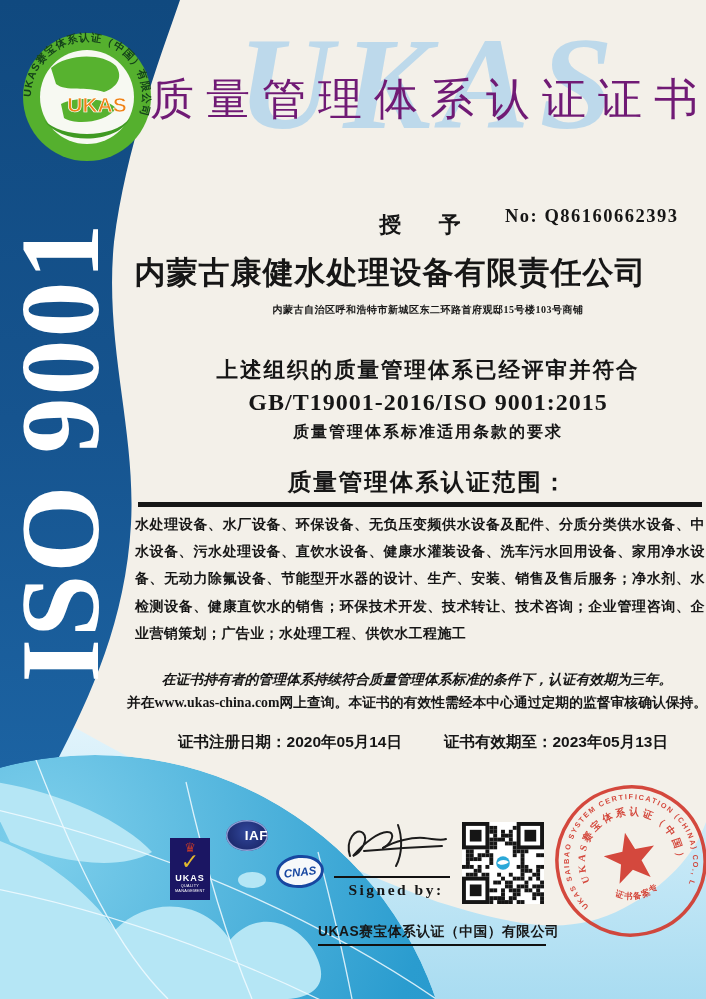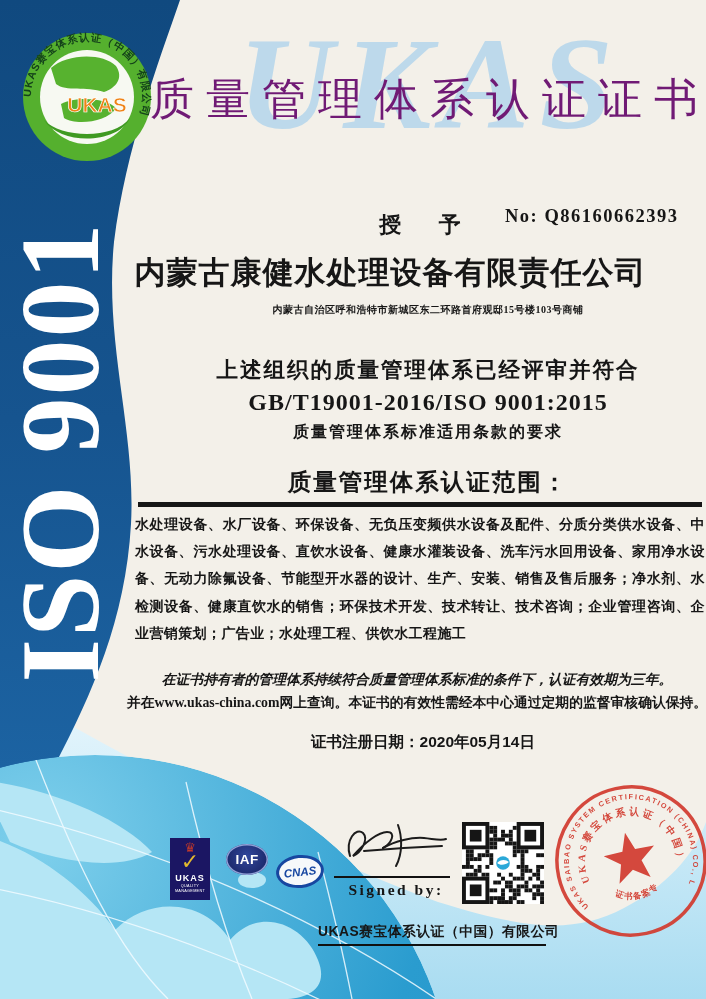--- a/index.html
+++ b/index.html
@@ -56,24 +56,24 @@
   .ukas-badge{
     left:170px;top:838px;width:40px;height:62px;background:#1b1663;
     display:flex;flex-direction:column;align-items:center;justify-content:flex-start;
     font-family:"Liberation Sans","DejaVu Sans",sans-serif;color:#fff;
   }
   .ukas-badge .crown{font-size:13px;line-height:13px;color:#c0392b;margin-top:3px;}
   .ukas-badge .check{font-size:22px;line-height:20px;color:#e3b92e;font-weight:700;margin-top:-2px;}
   .ukas-badge .ukas-txt{font-size:9px;font-weight:700;letter-spacing:1px;margin-top:1px;}
   .ukas-badge .ukas-cap{font-size:3.8px;letter-spacing:0.3px;margin-top:1px;text-align:center;line-height:4.5px;}
   .iaf-badge{
-    left:226px;top:844px;width:42px;height:31px;border-radius:50%;
+    left:226px;top:820px;width:42px;height:31px;border-radius:50%;
     background:radial-gradient(circle at 50% 40%, #31479c 0%, #1d2a6e 70%);
     box-shadow:inset 0 0 0 1.5px #8fa0d6;
-    display:flex;align-items:center;justify-content:center;
+    display:flex;align-items:center;justify-content:flex-end;
     color:#fff;font-weight:800;font-size:13.5px;letter-spacing:0.5px;
     font-family:"Liberation Sans","DejaVu Sans",sans-serif;
   }
   .cnas-badge{
     left:276px;top:855px;width:48px;height:33px;border-radius:50%;
     background:#f6f8fa;border:3px solid #1746a0;box-sizing:border-box;
     display:flex;align-items:center;justify-content:center;
     color:#1746a0;font-weight:800;font-style:italic;font-size:11.5px;
     font-family:"Liberation Sans","DejaVu Sans",sans-serif;
     transform:rotate(-6deg);
@@ -180,20 +180,23 @@
   <div class="abs content center scope-heading">质量管理体系认证范围：</div>
   <div class="abs content rule"></div>
   <div class="abs content scope">水处理设备、水厂设备、环保设备、无负压变频供水设备及配件、分质分类供水设备、中水设备、污水处理设备、直饮水设备、健康水灌装设备、洗车污水回用设备、家用净水设备、无动力除氟设备、节能型开水器的设计、生产、安装、销售及售后服务；净水剂、水检测设备、健康直饮水的销售；环保技术开发、技术转让、技术咨询；企业管理咨询、企业营销策划；广告业；水处理工程、供饮水工程施工</div>
 
   <div class="abs content center note1">在证书持有者的管理体系持续符合质量管理体系标准的条件下，认证有效期为三年。</div>
   <div class="abs content center note2">并在www.ukas-china.com网上查询。本证书的有效性需经本中心通过定期的监督审核确认保持。</div>
 
   <div class="abs content dates">
     <div>
       <span>证书注册日期：</span><span>2020年05月14日</span>
+    </div>
+    <div>
+      <span>证书有效期至：</span><span>2023年05月13日</span>
     </div>
   </div>
 
   <div class="abs ukas-badge">
     <div class="crown">♛</div>
     <div class="check">✓</div>
     <div class="ukas-txt">UKAS</div>
     <div class="ukas-cap">QUALITY MANAGEMENT</div>
   </div>
 

